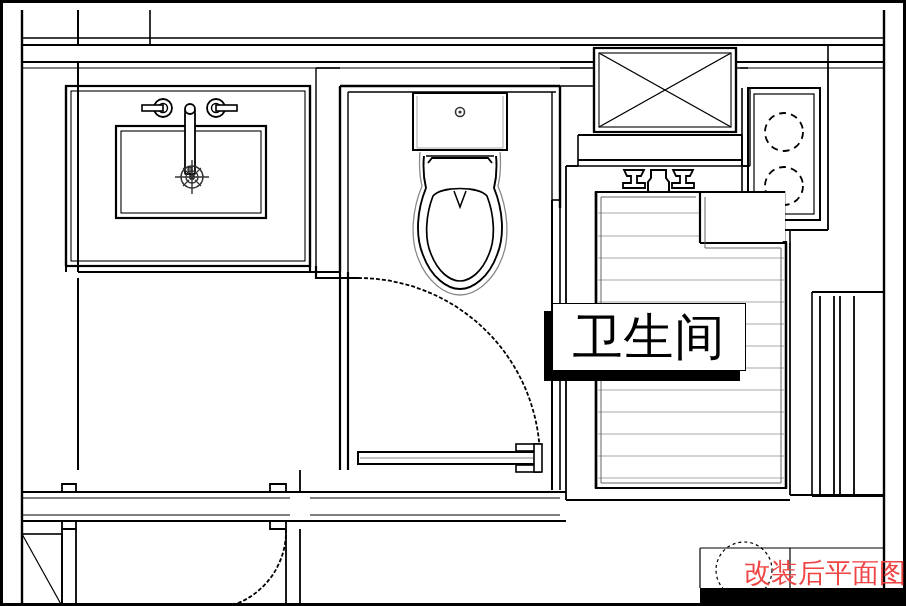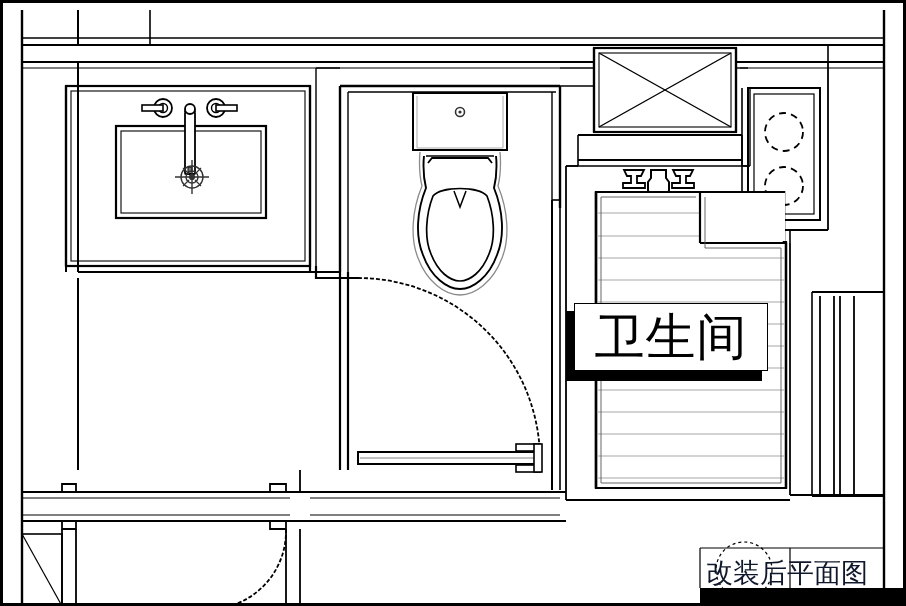--- a/index.html
+++ b/index.html
@@ -11,21 +11,21 @@
   #plan-root{
     position:relative;
     width:906px;height:606px;
     background:#ffffff;
   }
   #plan-svg{display:block;width:906px;height:606px;}
 
   
   .room-label-wrap{
     position:absolute;
-    left:574px;top:303px;
+    left:552px;top:303px;
     width:196px;height:70px;
   }
   .room-label-shadow{
     position:absolute;
     left:-8px;top:8px;
     width:196px;height:70px;
     background:#000000;
   }
   .room-label-box{
     position:absolute;
@@ -42,25 +42,25 @@
     line-height:1;
     letter-spacing:1px;
     color:#000000;
     white-space:nowrap;
     font-weight:400;
   }
 
   
   .caption{
     position:absolute;
-    left:706px;top:559px;
+    left:744px;top:559px;
     font-family:"DejaVu Sans","Liberation Sans",sans-serif;
     font-size:27px;
     line-height:1;
-    color:#0f172a;
+    color:#ef4444;
     white-space:nowrap;
     letter-spacing:0px;
   }
 </style>
 </head>
 <body>
 
 <div id="plan-root">
 
   <svg id="plan-svg" viewBox="0 0 906 606" xmlns="http://www.w3.org/2000/svg">

